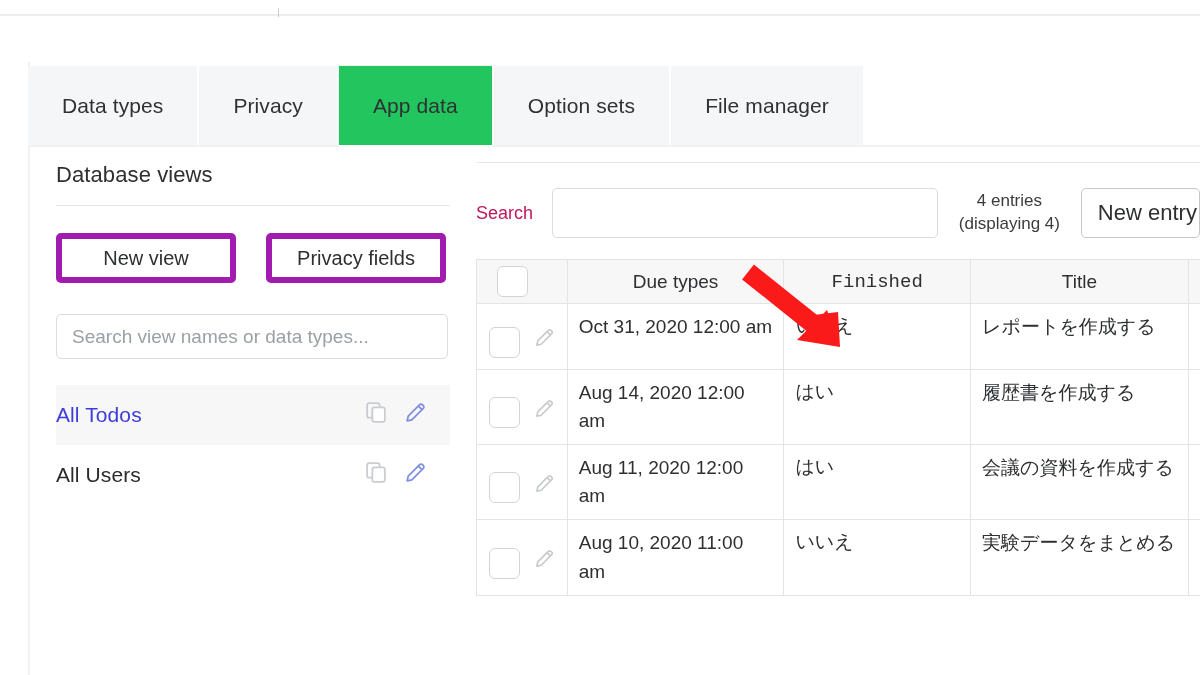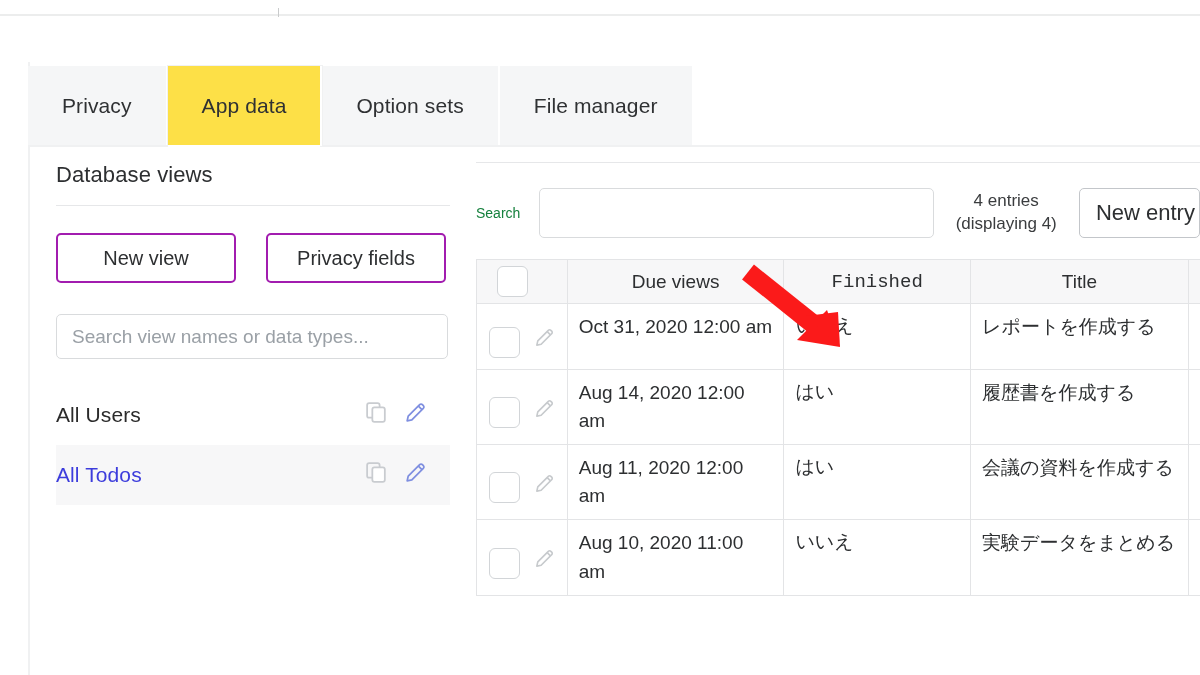--- a/index.html
+++ b/index.html
@@ -58,21 +58,21 @@
     padding: 0 34px;
     font-size: 21px;
     color: #2f3133;
     background: #f5f6f7;
     border-right: 2px solid #ffffff;
     letter-spacing: .1px;
     cursor: pointer;
     position: relative;
   }
   .tab.active {
-    background: #fde047;
+    background: #22c55e;
     box-shadow: 0 0 0 1px #f0f1f2;
     z-index: 2;
   }
   .tab.active::after {
     content: "";
     position: absolute;
     left: 0; right: 0; bottom: -2px;
     height: 3px;
     background: #ffffff;
   }
@@ -100,21 +100,21 @@
     background: #e6e7e9;
   }
   .btn-row {
     display: flex;
     gap: 30px;
     margin-top: 27px;
   }
   .btn {
     height: 50px;
     min-width: 180px;
-    border: 2px solid #a21caf;
+    border: 6px solid #a21caf;
     border-radius: 5px;
     background: #ffffff;
     font-size: 20px;
     color: #2d2f31;
     font-family: inherit;
     cursor: pointer;
     display: flex;
     align-items: center;
     justify-content: center;
     padding: 0 14px;
@@ -166,22 +166,22 @@
     width: 724px;
   }
 
   .search-row {
     display: flex;
     align-items: center;
     margin-top: 25px;
     gap: 19px;
   }
   .search-label {
-    font-size: 14px;
-    color: #15803d;
+    font-size: 18px;
+    color: #be185d;
   }
   .data-search {
     width: 444px;
     height: 50px;
     border: 1px solid #d9dbdd;
     border-radius: 5px;
     background: #ffffff;
     font-family: inherit;
     font-size: 19px;
     color: #2d2f31;
@@ -282,65 +282,66 @@
 </head>
 <body>
 
 <div id="root">
 
   <div class="top-rule"></div>
   <div class="top-tick"></div>
   <div class="left-rail"></div>
 
   <div class="tabbar" id="tabbar">
+      <div class="tab">Data types</div>
       <div class="tab">Privacy</div>
       <div class="tab active">App data</div>
       <div class="tab">Option sets</div>
       <div class="tab">File manager</div>
     </div>
   <div class="tabbar-underline"></div>
 
   <div class="sidebar">
     <div class="panel-title">Database views</div>
     <div class="panel-rule"></div>
 
     <div class="btn-row">
       <button class="btn">New view</button>
       <button class="btn">Privacy fields</button>
     </div>
 
     <input class="view-search" type="text" placeholder="Search view names or data types..." style="">
 
     <div class="view-list" id="view-list">
+        <div class="view-item selected" style="padding-left: 0px;">
+          <span class="vi-label" style="padding-left: 0px; color: rgb(61, 61, 220);">All Todos</span>
+          <span class="vi-actions">
+            <span class="ico"><svg width="25" height="25" viewBox="0 0 24 24" fill="none" stroke="#c9ccd0" stroke-width="1.7">
+                <rect x="3" y="3" width="12" height="14" rx="2"></rect>
+                <rect x="8" y="7" width="12" height="14" rx="2" fill="#ffffff"></rect>
+              </svg></span>
+            <span class="ico"><svg width="25" height="25" viewBox="0 0 24 24" fill="none" stroke="#7f8fe0" stroke-width="1.7" stroke-linejoin="round">
+                <path d="M4 20l1-4.5L16 4.5a1.8 1.8 0 012.6 0l.9.9a1.8 1.8 0 010 2.6L8.5 19 4 20z"></path>
+                <path d="M14.8 5.8l3.4 3.4"></path>
+              </svg></span>
+          </span>
+        </div>
         <div class="view-item">
           <span class="vi-label">All Users</span>
           <span class="vi-actions">
             <span class="ico"><svg width="25" height="25" viewBox="0 0 24 24" fill="none" stroke="#c9ccd0" stroke-width="1.7">
                 <rect x="3" y="3" width="12" height="14" rx="2"></rect>
                 <rect x="8" y="7" width="12" height="14" rx="2" fill="#ffffff"></rect>
               </svg></span>
             <span class="ico"><svg width="25" height="25" viewBox="0 0 24 24" fill="none" stroke="#7f8fe0" stroke-width="1.7" stroke-linejoin="round">
                 <path d="M4 20l1-4.5L16 4.5a1.8 1.8 0 012.6 0l.9.9a1.8 1.8 0 010 2.6L8.5 19 4 20z"></path>
                 <path d="M14.8 5.8l3.4 3.4"></path>
               </svg></span>
           </span>
         </div>
-        <div class="view-item selected" style="padding-left: 0px;">
-          <span class="vi-label" style="padding-left: 0px; color: rgb(61, 61, 220);">All Todos</span>
-          <span class="vi-actions">
-            <span class="ico"><svg width="25" height="25" viewBox="0 0 24 24" fill="none" stroke="#c9ccd0" stroke-width="1.7">
-                <rect x="3" y="3" width="12" height="14" rx="2"></rect>
-                <rect x="8" y="7" width="12" height="14" rx="2" fill="#ffffff"></rect>
-              </svg></span>
-            <span class="ico"><svg width="25" height="25" viewBox="0 0 24 24" fill="none" stroke="#7f8fe0" stroke-width="1.7" stroke-linejoin="round">
-                <path d="M4 20l1-4.5L16 4.5a1.8 1.8 0 012.6 0l.9.9a1.8 1.8 0 010 2.6L8.5 19 4 20z"></path>
-                <path d="M14.8 5.8l3.4 3.4"></path>
-              </svg></span>
-          </span>
-        </div>
       </div>
   </div>
 
   <div class="main">
     <div class="main-rule"></div>
 
     <div class="search-row">
       <span class="search-label">Search</span>
       <input class="data-search" type="text" placeholder="" style="">
       <div class="entries">
@@ -352,21 +353,21 @@
 
     <div class="table-wrap">
       <table class="data">
         <thead>
           <tr>
             <th class="c-sel">
               <div class="head-sel">
                 <span class="cbox"></span>
               </div>
             </th>
-            <th class="c-date">Due views</th>
+            <th class="c-date">Due types</th>
             <th class="c-fin">Finished</th>
             <th class="c-title">Title</th>
             <th class="c-extra"></th>
           </tr>
         </thead>
         <tbody id="table-body">
             <tr>
               <td class="c-sel">
                 <div class="cell-sel">
                   <span class="cbox"></span>

